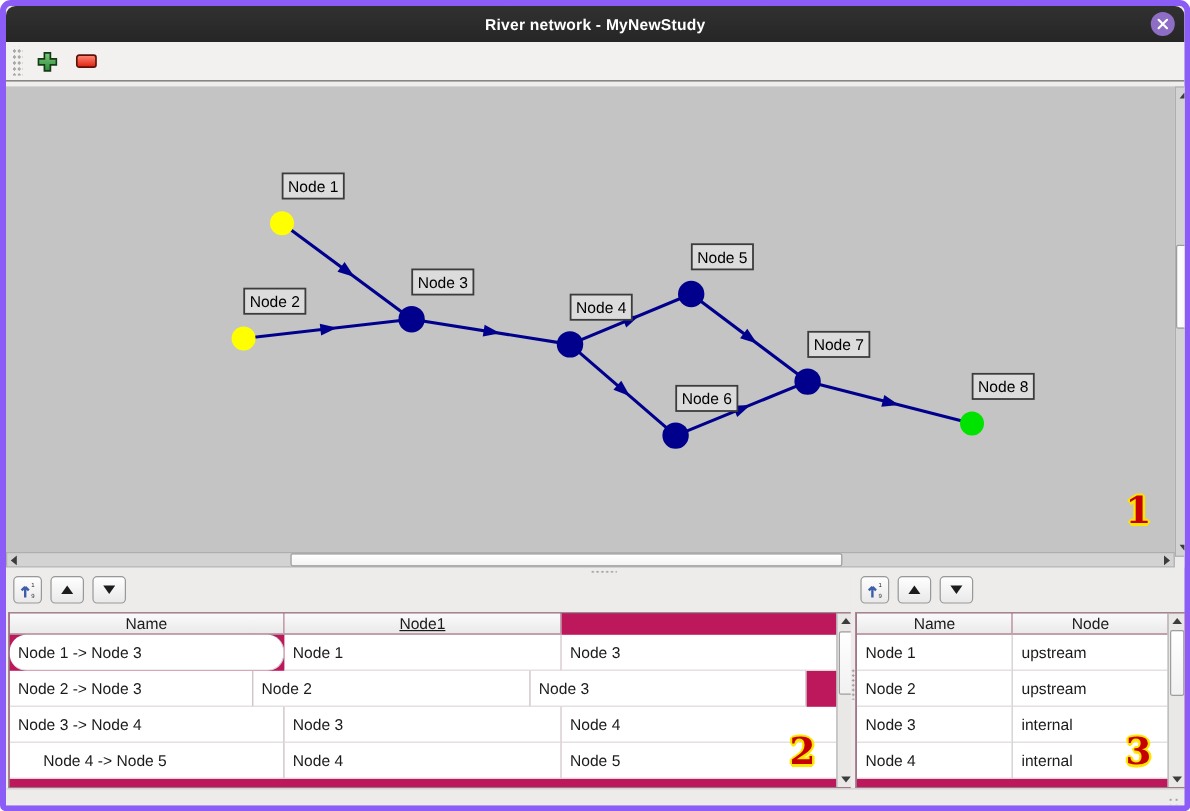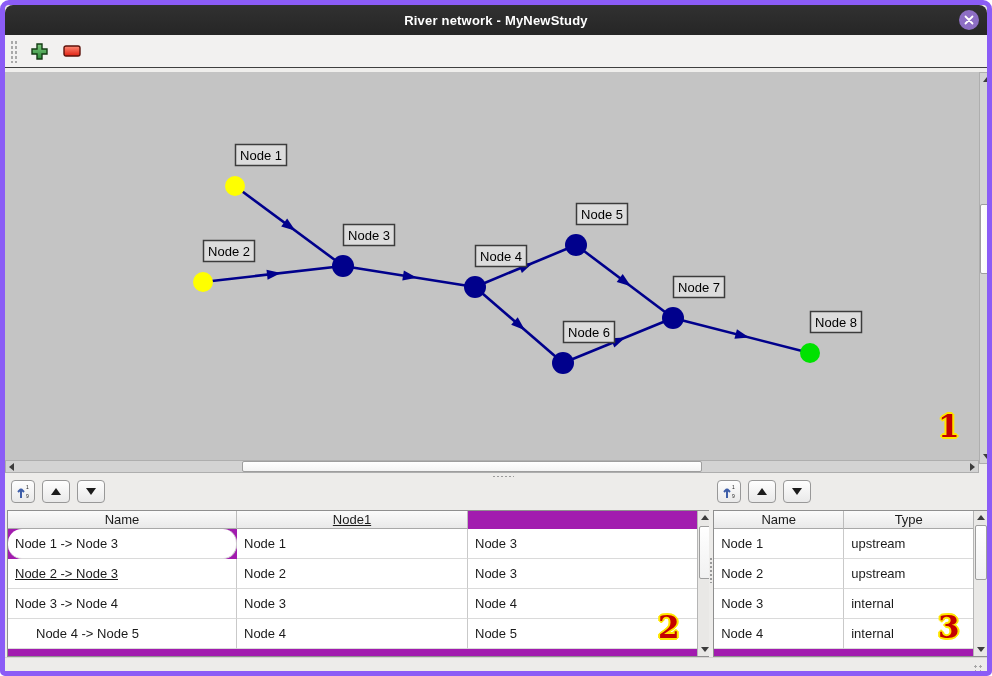--- a/index.html
+++ b/index.html
@@ -76,21 +76,21 @@
     height:23px; border:1px solid #989898; border-radius:4px;
     background:linear-gradient(#fefefe,#e9e9e9); cursor:pointer;
     display:flex; align-items:center; justify-content:center; padding:0;
   }
   .mini-btn.sort { width:24px; }
   .mini-btn.updown { width:28px; }
   .tri-up { width:0; height:0; border-left:5px solid transparent; border-right:5px solid transparent; border-bottom:7px solid #1c1c1c; }
   .tri-down { width:0; height:0; border-left:5px solid transparent; border-right:5px solid transparent; border-top:7px solid #1c1c1c; }
   
   .dtable {
-    position:absolute; top:31px; background:#a21caf;
+    position:absolute; top:31px; background:#be185d;
     border:1px solid #8f8f8f; overflow:hidden; height:147px;
   }
   .pane-left  .dtable { left:2px; width:706px; }
   .pane-right .dtable { left:0px; width:276px; }
   .trow { display:flex; }
   .th {
     height:18px; background:linear-gradient(#fbfbfb,#e9e9e9);
     border-right:1px solid #bcbcbc; border-bottom:1px solid #a8a8a8;
     font-size:13px; color:#1b1b1b; display:flex; align-items:center; justify-content:center;
   }
@@ -261,21 +261,21 @@
         <div class="trow">
             <div class="th" style="width: 229px;">Name</div>
             <div class="th" style="width: 231px; text-decoration: underline;">Node1</div>
           </div>
           <div class="trow">
             <div class="td" style="width: 229px; border-radius: 14px;">Node 1 -&gt; Node 3</div>
             <div class="td" style="width: 231px;">Node 1</div>
             <div class="td" style="width: 230px;">Node 3</div>
           </div>
           <div class="trow">
-            <div class="td" style="width: 229px; text-decoration: underline;">Node 2 -&gt; Node 3</div>
+            <div class="td" style="width: 203px;">Node 2 -&gt; Node 3</div>
             <div class="td" style="width: 231px;">Node 2</div>
             <div class="td" style="width: 230px;">Node 3</div>
           </div>
           <div class="trow">
             <div class="td" style="width: 229px;">Node 3 -&gt; Node 4</div>
             <div class="td" style="width: 231px;">Node 3</div>
             <div class="td" style="width: 230px;">Node 4</div>
           </div>
           <div class="trow">
             <div class="td" style="width: 229px; padding-left: 28px;">Node 4 -&gt; Node 5</div>
@@ -306,21 +306,21 @@
         <button class="mini-btn updown">
             <span class="tri-up"></span>
           </button>
         <button class="mini-btn updown">
             <span class="tri-down"></span>
           </button>
       </div>
       <div class="dtable" id="nodes-table">
         <div class="trow">
             <div class="th" style="width: 130px;">Name</div>
-            <div class="th" style="width: 130px;">Type</div>
+            <div class="th" style="width: 130px;">Node</div>
           </div>
           <div class="trow">
             <div class="td" style="width: 130px;">Node 1</div>
             <div class="td" style="width: 130px;">upstream</div>
           </div>
           <div class="trow">
             <div class="td" style="width: 130px;">Node 2</div>
             <div class="td" style="width: 130px;">upstream</div>
           </div>
           <div class="trow">

